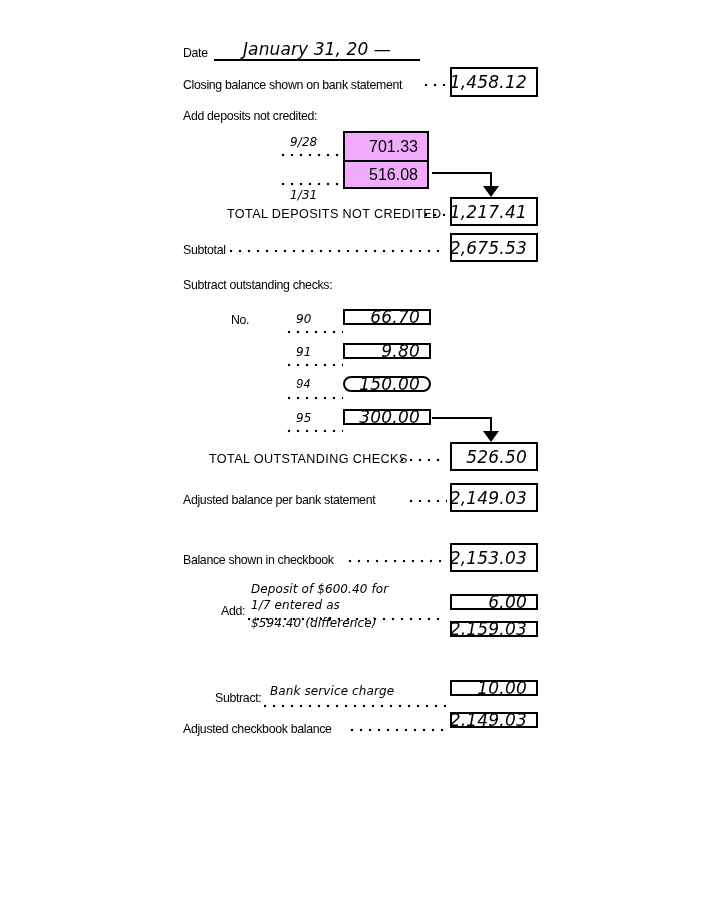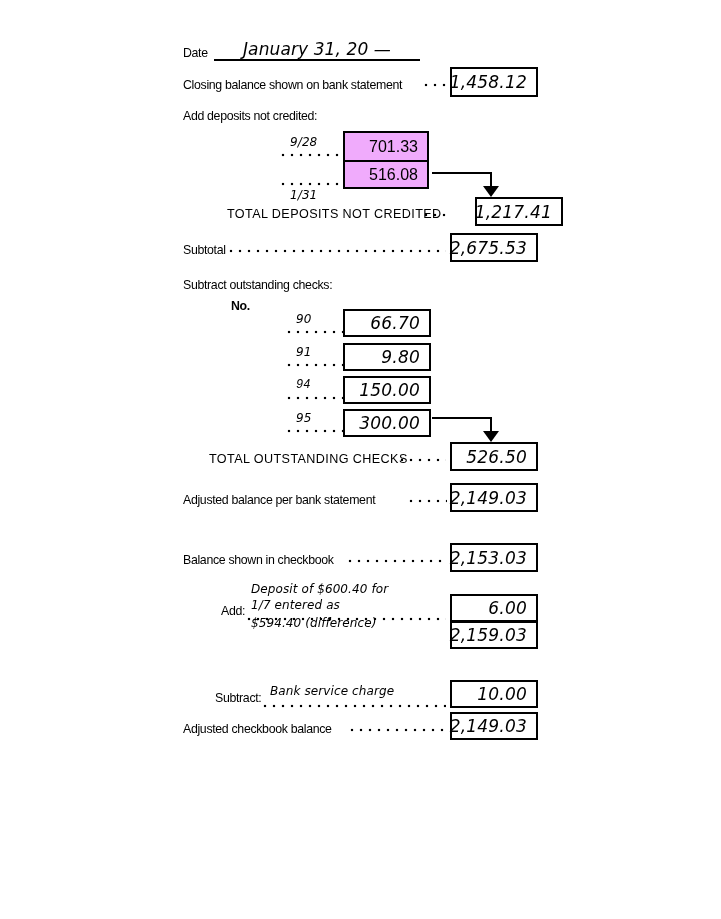--- a/index.html
+++ b/index.html
@@ -74,42 +74,42 @@
   }
   .box .amt{
     font-family:"DejaVu Sans","Liberation Sans",sans-serif;
     font-style:italic;
     font-size:17px;
     letter-spacing:0.2px;
     white-space:nowrap;
   }
   .box.wide{width:88px;height:30px;}
   .box.mid{width:88px;height:29px;}
-  .box.small{width:88px;height:28px;}
+  .box.small{width:88px;height:16px;}
 
   
   .stack{border:2.5px solid #000;box-sizing:border-box;background:#f0abfc;}
   .stack .row{
     height:27px;display:flex;align-items:center;justify-content:flex-end;
     padding-right:9px;box-sizing:border-box;
   }
   .stack .row + .row{border-top:2.5px solid #000;padding-left:20px;}
 
   
   .conn-h{height:0;border-top:2.5px solid #000;}
   .conn-v{width:0;border-left:2.5px solid #000;}
   .arrowhead{
     width:0;height:0;
     border-left:8px solid transparent;
     border-right:8px solid transparent;
     border-top:11px solid #000;
   }
 
   
-  .no-label{left:231px;top:298px;font-weight:bold;}
+  .no-label{left:231px;top:312px;}
 </style>
 </head>
 <body>
 
 <div class="sheet">
 
 
   <div class="abs plabel" style="left:183px;top:45px;">Date</div>
   <div class="abs date-line"></div>
   <div class="abs hand date-value">January 31, 20 —</div>
@@ -136,21 +136,21 @@
       <span class="amt">516.08</span>
     </div>
   </div>
 
   <div class="abs conn-h" style="left:432px;top:172px;width:60px;"></div>
   <div class="abs conn-v" style="left:490px;top:172px;height:16px;"></div>
   <div class="abs arrowhead" style="left:483px;top:186px;"></div>
 
   <div class="abs plabel caps" style="left:227px;top:206px;">TOTAL DEPOSITS NOT CREDITED</div>
   <div class="abs dots" style="left:424px;top:206px;width:22px;"></div>
-  <div class="abs box mid" style="left:450px;top:197px;margin-left:25px;">
+  <div class="abs box mid" style="left:450px;top:197px;">
     <span class="amt">1,217.41</span>
   </div>
 
   <div class="abs plabel" style="left:183px;top:242px;">Subtotal</div>
   <div class="abs dots" style="left:229px;top:242px;width:217px;"></div>
   <div class="abs box mid" style="left:450px;top:233px;">
     <span class="amt">2,675.53</span>
   </div>
 
   <div class="abs plabel" style="left:183px;top:277px;">Subtract outstanding checks:</div>
@@ -164,21 +164,21 @@
   </div>
 
   <div class="abs hand" style="left:296px;top:345px;">91</div>
   <div class="abs dots" style="left:287px;top:356px;width:56px;"></div>
   <div class="abs box small" style="left:343px;top:343px;">
     <span class="amt">9.80</span>
   </div>
 
   <div class="abs hand" style="left:296px;top:378px;font-family:Liberation Mono, monospace;">94</div>
   <div class="abs dots" style="left:287px;top:389px;width:56px;"></div>
-  <div class="abs box small" style="left:343px;top:376px;">
+  <div class="abs box small" style="left:343px;top:376px;border-radius:14px;">
     <span class="amt">150.00</span>
   </div>
 
   <div class="abs hand" style="left:296px;top:411px;">95</div>
   <div class="abs dots" style="left:287px;top:422px;width:56px;"></div>
   <div class="abs box small" style="left:343px;top:409px;">
     <span class="amt">300.00</span>
   </div>
 
   <div class="abs conn-h" style="left:432px;top:417px;width:60px;"></div>

